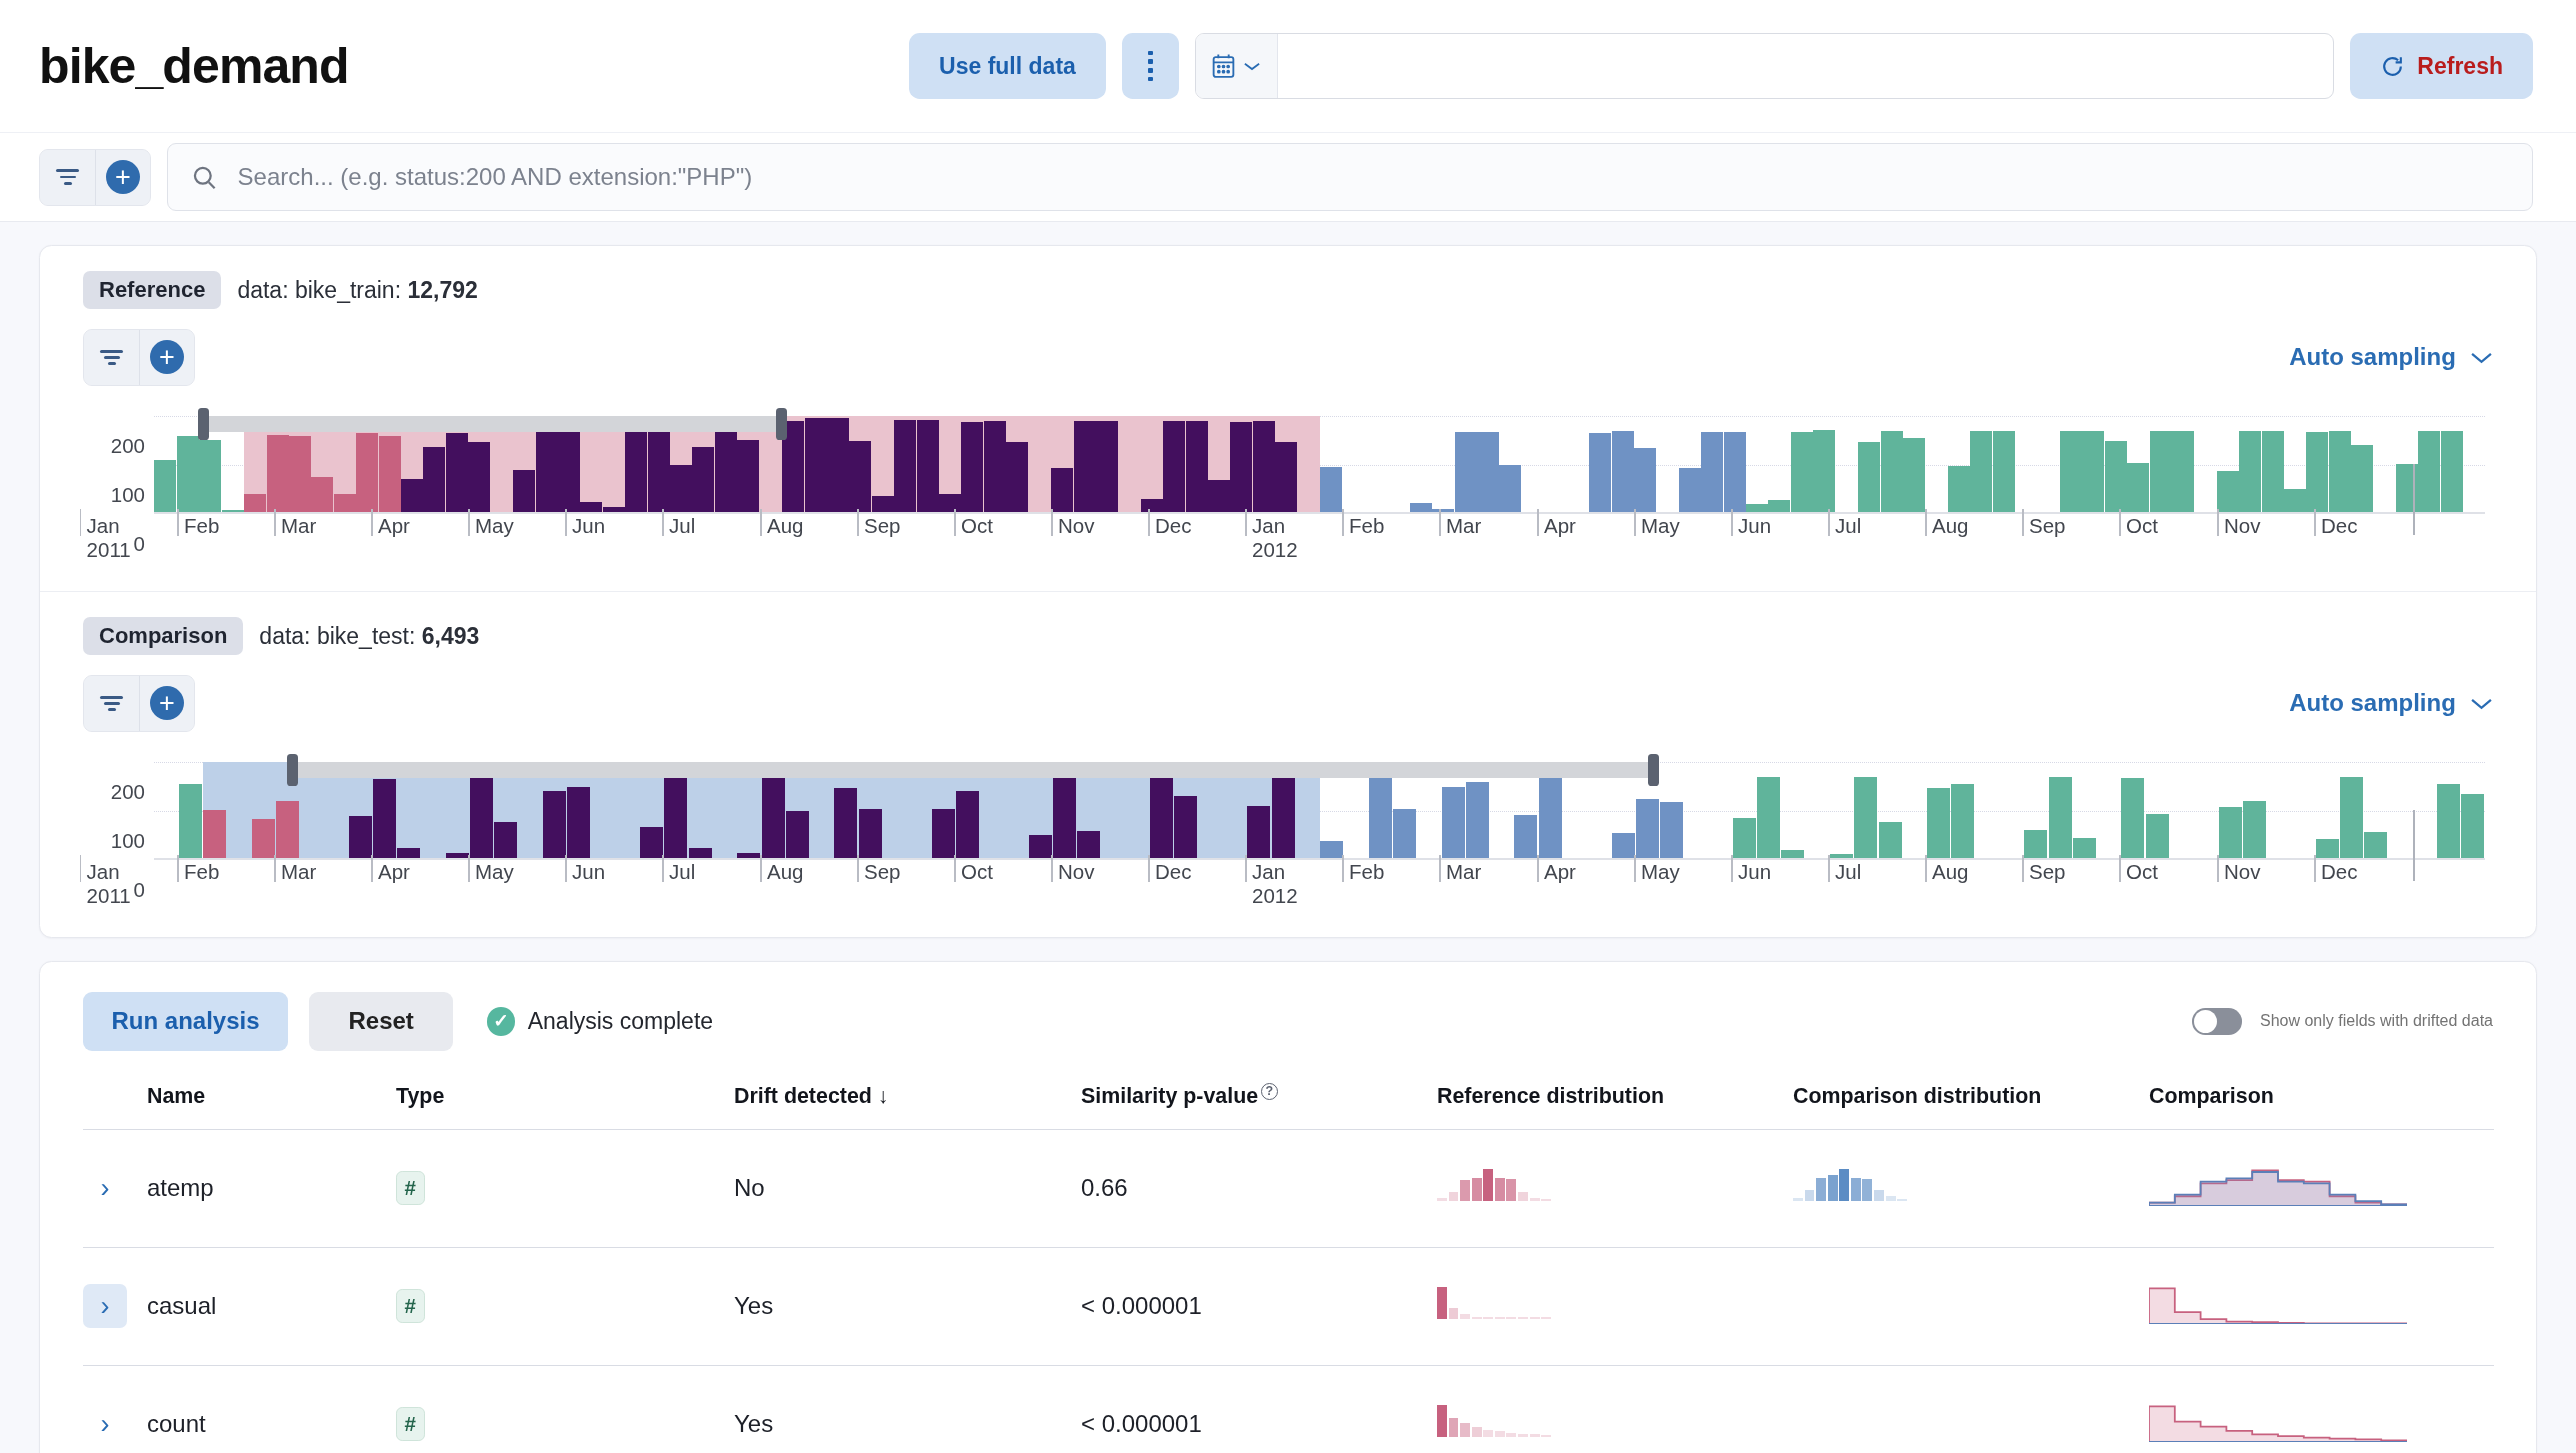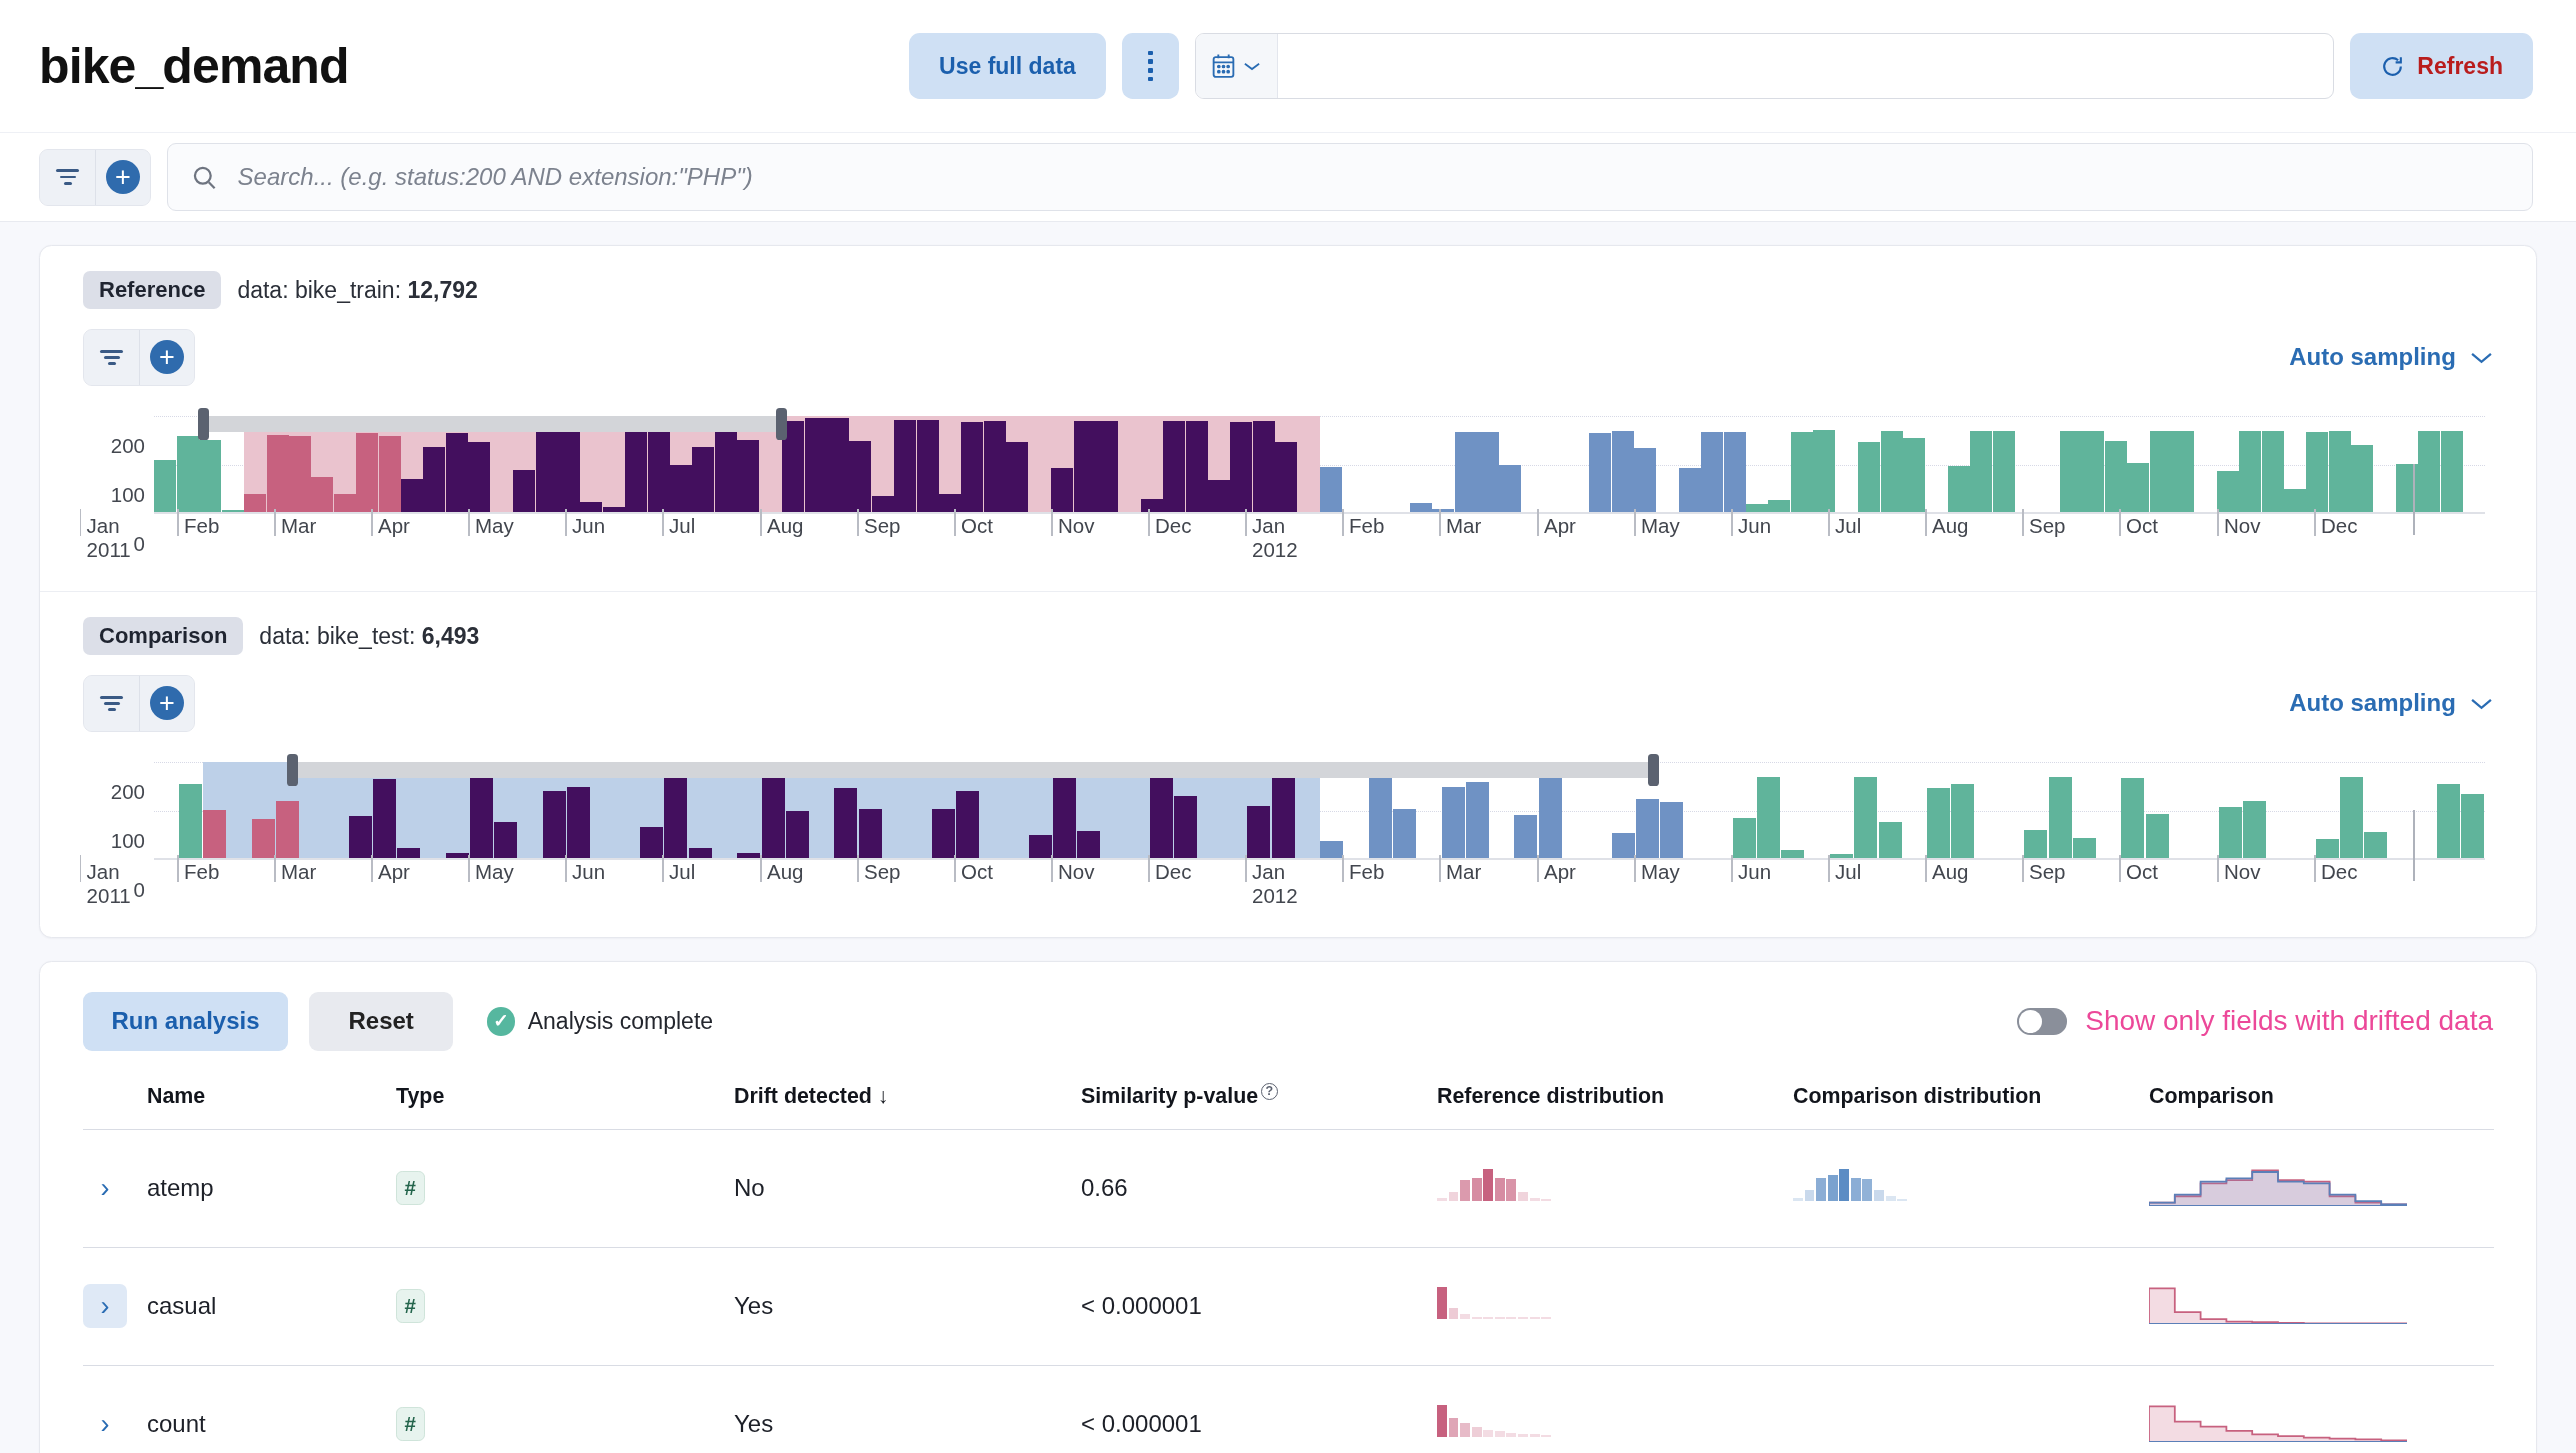--- a/index.html
+++ b/index.html
@@ -72,21 +72,21 @@
     display:flex; align-items:center; justify-content:center;
     color:#fff; font-size: 27px; font-weight: 400; line-height:1;
   }
   .filter-ico { display:flex; flex-direction:column; align-items:center; gap:3.6px; }
   .filter-ico i { background:#3a5a85; display:block; height:2.7px; border-radius:1.8px; }
   .filter-ico i:nth-child(1){ width:23px; }
   .filter-ico i:nth-child(2){ width:16px; }
   .filter-ico i:nth-child(3){ width:8px; }
   .searchbox {
     flex: 1; height: 68px; background: #fafbfd; border: 0.9px solid #dfe2e9;
-    border-radius: 9px; display: flex; align-items: center; gap: 19.6px; padding: 0 23px; font-style: italic;
+    border-radius: 9px; display: flex; align-items: center; gap: 19.6px; padding: 0 23px;
   }
   .search-ph { font-size: 24px; color: #7c828e; }
 
   
   .card {
     background: #fff; margin: 23px 39px 0 39px; border-radius: 12.5px;
     border: 0.9px solid #e6e8ee; box-shadow: 0 0.9px 1.8px rgba(20,30,60,0.04);
   }
   .panel { padding: 25px 43px 27px 43px; }
   .panel + .panel { border-top: 0.9px solid #eceef3; }
@@ -163,21 +163,21 @@
   .status-text { font-size: 23px; color: #23262d; }
   .toggle-wrap { margin-left: auto; display:flex; align-items:center; gap: 18px; }
   .toggle {
     width: 50px; height: 27px; background: #8a8f9a; border-radius: 13.3px;
     position: relative; cursor: pointer;
   }
   .toggle .knob {
     position: absolute; left: 1.8px; top: 1.8px; width: 23px; height: 23px;
     background: #fff; border-radius: 50%;
   }
-  .toggle-label { font-size: 28px; color: #ec4899; }
+  .toggle-label { font-size: 16px; color: #737373; }
 
   
   table.drift { width: calc(100% - 85px); margin: 0 43px; border-collapse: collapse; }
   table.drift th {
     text-align: left; font-size: 21.4px; font-weight: 700; color: #12151c;
     padding: 9px 0 19.6px 0; border-bottom: 1.8px solid #d9dce4;
   }
   table.drift td {
     font-size: 24px; color: #1d2028; padding: 30px 0;
     border-bottom: 1.8px solid #d9dce4; vertical-align: middle;

